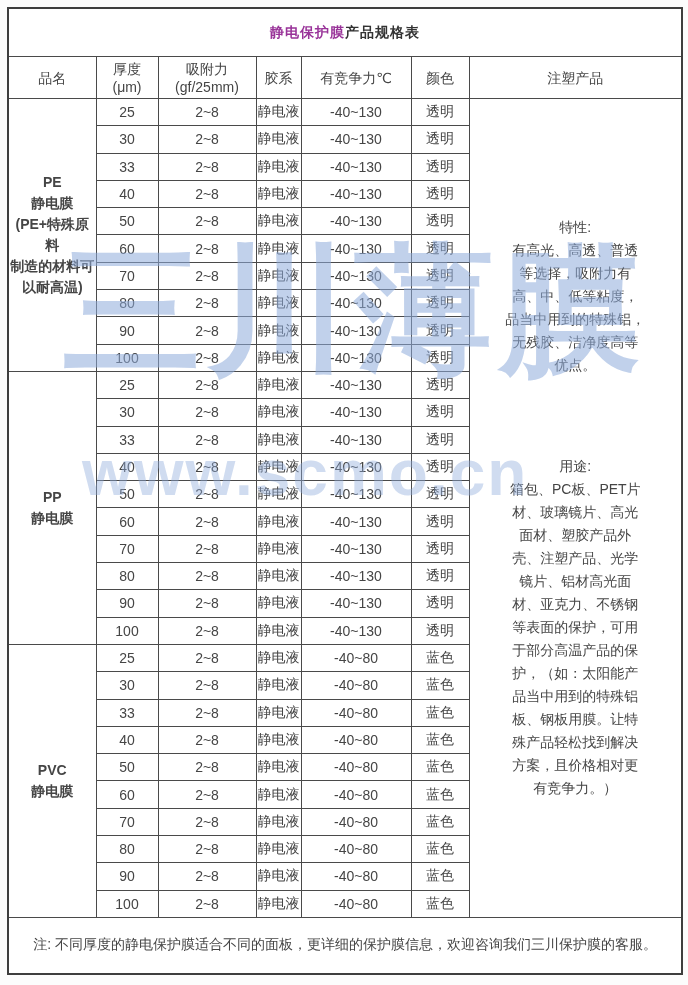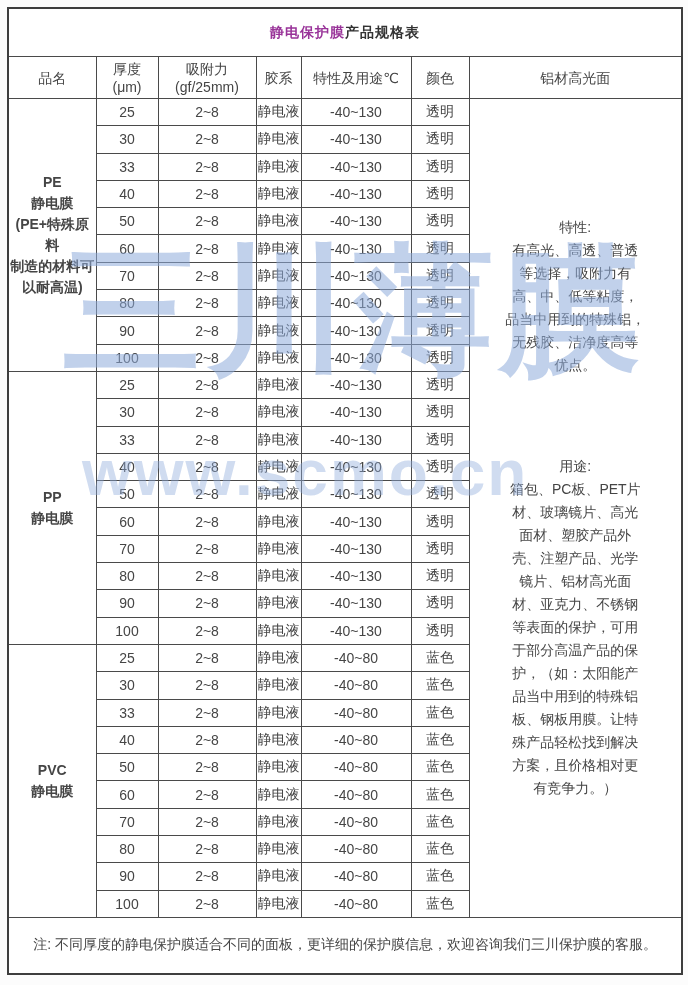--- a/index.html
+++ b/index.html
@@ -65,23 +65,23 @@
           <span class="title-accent">静电保护膜</span><span class="title-rest">产品规格表</span>
         </td>
       </tr>
       <tr>
         <td class="header-cell">品名</td>
         <td class="header-cell">厚度
 (μm)</td>
         <td class="header-cell">吸附力
 (gf/25mm)</td>
         <td class="header-cell">胶系</td>
-        <td class="header-cell">特性及用途℃</td>
+        <td class="header-cell">有竞争力℃</td>
         <td class="header-cell">颜色</td>
-        <td class="header-cell">铝材高光面</td>
+        <td class="header-cell">注塑产品</td>
       </tr>
 
     <tr class="data-row">
           <td class="name-cell" rowspan="10">PE
 静电膜
 (PE+特殊原料
 制造的材料可
 以耐高温)</td>
           <td class="num-cell">25</td>
           <td class="num-cell">2~8</td>

